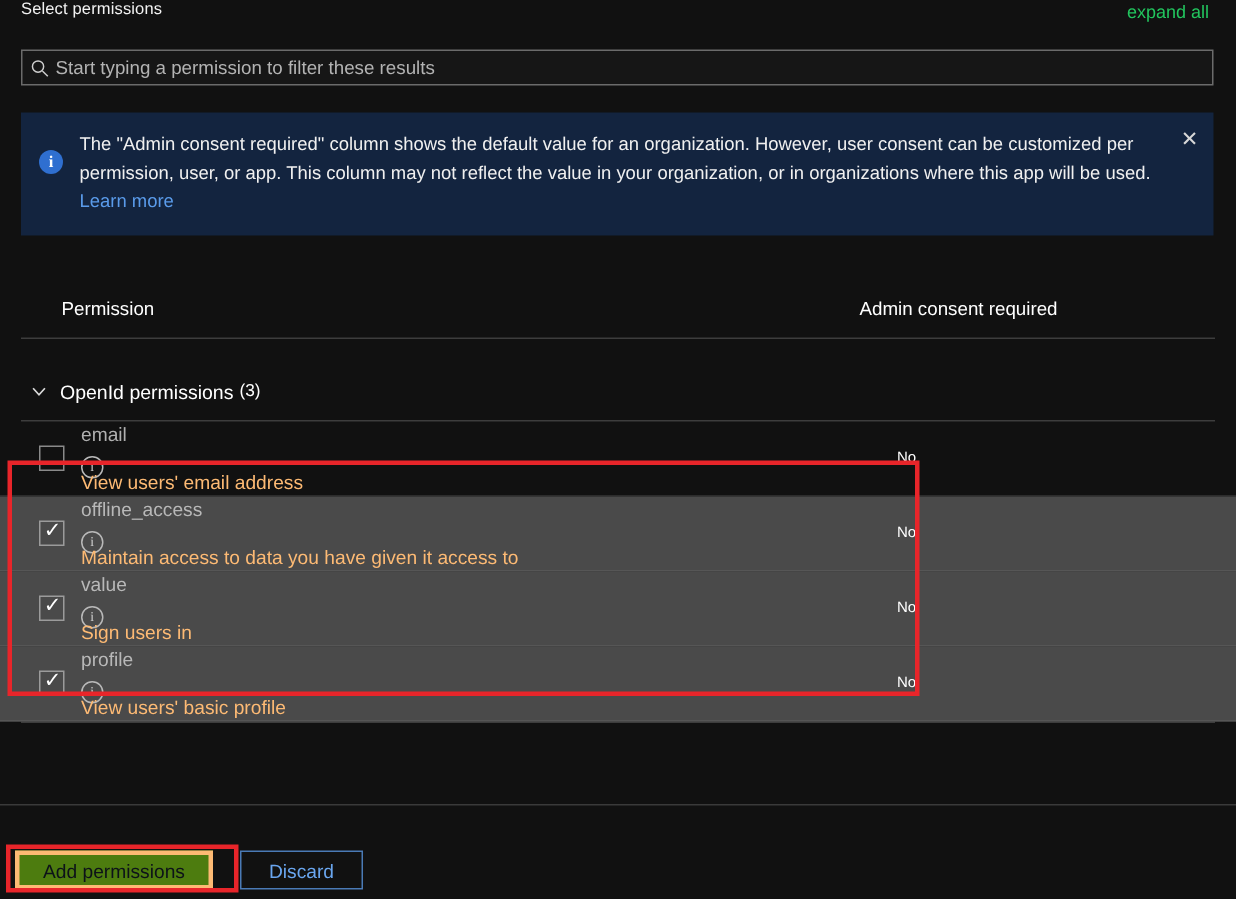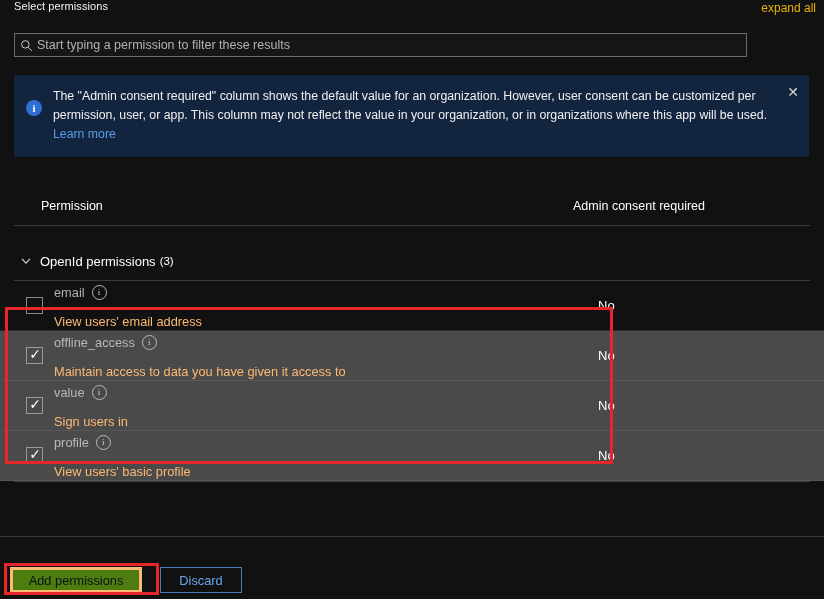--- a/index.html
+++ b/index.html
@@ -25,34 +25,34 @@
   .page-title {
     position: absolute;
     left: 14px;
     top: 0px;
     font-size: 11px;
     color: #f2f2f2;
     letter-spacing: .1px;
   }
   .expand-all {
     position: absolute;
-    right: 8px;
+    right: 18px;
     top: 1px;
     font-size: 12px;
-    color: #eab308;
+    color: #22c55e;
     text-decoration: none;
     cursor: pointer;
   }
 
   
   .search-wrap {
     position: absolute;
     left: 14px;
     top: 33px;
-    width: 733px;
+    width: 795px;
     height: 24px;
     box-sizing: border-box;
     border: 1px solid #6b6b6b;
     background: #161616;
     display: flex;
     align-items: center;
   }
   .search-icon {
     width: 22px;
     display: flex;
@@ -218,21 +218,21 @@
     width: 13px;
     height: 13px;
     color: #ffffff;
     font-size: 14px;
     line-height: 17px;
     text-align: center;
     font-family: "DejaVu Sans", sans-serif;
   }
 
   .pinfo { flex: 1; min-width: 0; }
-  .pname-line { display: flex; align-items: flex-end; gap: 7px; height: 18px; }
+  .pname-line { display: flex; align-items: flex-start; gap: 7px; height: 18px; flex-direction: column; }
   .pname { font-size: 12.8px; color: #b0b0b0; }
   .info-i {
     width: 13px; height: 13px;
     border: 1px solid #b9b9b9;
     border-radius: 50%;
     color: #d0d0d0;
     font-size: 9px;
     line-height: 12px;
     text-align: center;
     font-family: "Liberation Serif", serif;
@@ -241,21 +241,21 @@
   }
   .pdesc {
     font-size: 12.8px;
     color: #fdba74;
     margin-top: 14px;
     line-height: 16px;
   }
   .consent-cell {
     width: 230px;
     flex: none;
-    font-size: 13px;
+    font-size: 10px;
     color: #ffffff;
     padding-left: 4px;
     box-sizing: border-box;
   }
 
   .tbl-bottom-line {
     margin: 0 14px;
     border-bottom: 1px solid #3d3d3d;
   }
   .bottom-rule {

